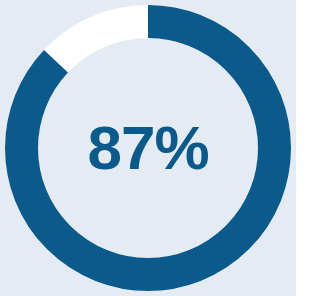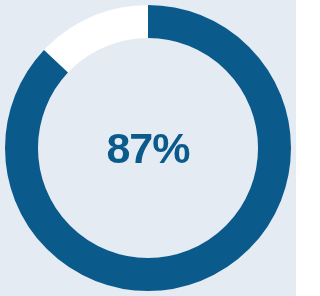--- a/index.html
+++ b/index.html
@@ -37,21 +37,21 @@
     width: 296px;
     height: 296px;
     display: flex;
     align-items: center;
     justify-content: center;
     pointer-events: none;
   }
   #value-text {
     font-family: "Liberation Sans", sans-serif;
     font-weight: bold;
-    font-size: 43px;
+    font-size: 62px;
     line-height: 1;
     letter-spacing: -1px;
     color: #0a5a8c;
     white-space: nowrap;
   }
 </style>
 </head>
 <body>
 
 <div id="canvas" style="background: rgb(228, 235, 243);">

